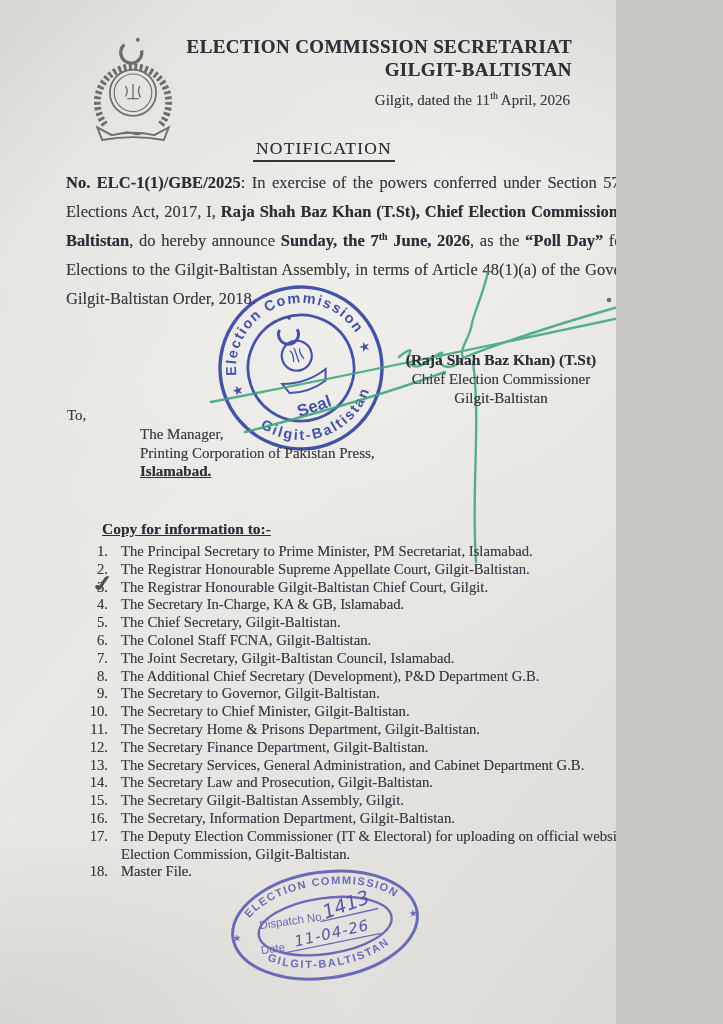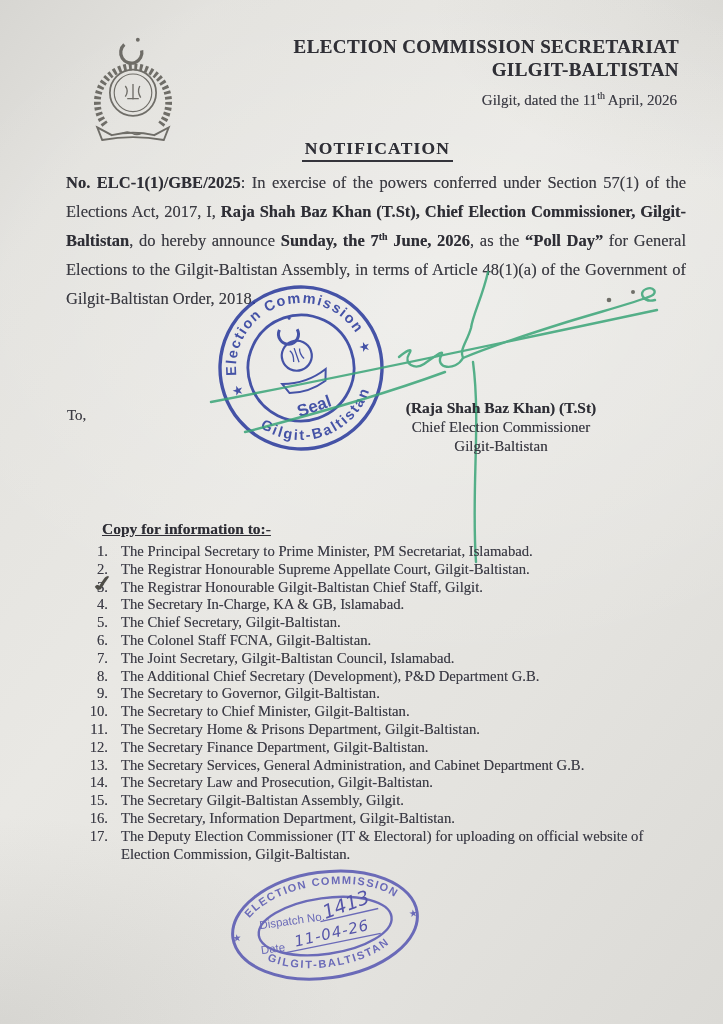--- a/index.html
+++ b/index.html
@@ -1,45 +1,45 @@
 <!DOCTYPE html>
 <html><head>
 <meta charset="utf-8">
 <style>
   html,body{margin:0;padding:0;background:#c9c8c4;}
-  .page{position:relative;width:723px;height:1024px;overflow:hidden;
+  .page{position:relative;width:616px;height:1024px;overflow:hidden;
     font-family:"Liberation Serif","DejaVu Serif",serif;color:#3d3d44;
     background:linear-gradient(128deg,#d7d6d2 0%,#e3e2de 14%,#e9e8e4 42%,#e4e3df 70%,#dbdad6 100%);}
   .page::before{content:"";position:absolute;inset:0;pointer-events:none;
     background:radial-gradient(ellipse 900px 600px at 60% 30%,rgba(255,255,255,.28),rgba(0,0,0,0) 60%),
                radial-gradient(ellipse 500px 300px at 0% 100%,rgba(70,70,65,.10),rgba(0,0,0,0) 70%),
                radial-gradient(ellipse 420px 260px at 100% 0%,rgba(70,70,65,.08),rgba(0,0,0,0) 70%);}
   .doc-text{text-shadow:0 0 .6px rgba(55,55,65,.55);}
   
   .emblem{position:absolute;left:80px;top:30px;width:106px;height:114px;opacity:.82;}
   .org-title{position:absolute;top:35px;right:44px;text-align:right;font-weight:bold;
     font-size:19px;line-height:23px;letter-spacing:.4px;color:#303036;}
   .date-line{position:absolute;top:92px;right:46px;font-size:15px;color:#3e3e46;}
   sup{font-size:10px;vertical-align:super;line-height:0;}
   
   .doc-title{position:absolute;top:138px;left:0;width:100%;text-align:center;}
-  .doc-title span{display:inline-block;transform:translateX(8px);font-weight:bold;font-size:17.5px;
+  .doc-title span{display:inline-block;transform:translateX(8px);font-weight:normal;font-size:17.5px;
     letter-spacing:1.2px;border-bottom:2px solid #34343b;padding:0 3px 1px;color:#2f2f36;margin-left:16px;}
   
   .body-par{position:absolute;top:168px;left:66px;width:620px;font-size:16.5px;line-height:29px;
     text-align:justify;color:#3b3b42;}
   .body-par .b,.body-par sup.b{font-weight:bold;color:#2e2e35;}
   
   .seal{position:absolute;left:216px;top:283px;width:170px;height:170px;
     transform:rotate(-19deg);opacity:.88;}
   
   .sig-svg{position:absolute;left:205px;top:262px;width:460px;height:310px;pointer-events:none;}
   .sig-block{position:absolute;left:378px;top:350px;width:246px;text-align:center;
     font-size:15px;line-height:19.5px;color:#3a3a42;}
-  .sig-block .sig-name{font-weight:bold;font-size:15.5px;color:#2e2e35;margin-top:48px;}
+  .sig-block .sig-name{font-weight:bold;font-size:15.5px;color:#2e2e35;}
   
   .to-label{position:absolute;left:67px;top:407px;font-size:15px;}
   .addr{position:absolute;left:140px;top:425px;font-size:15px;line-height:18.5px;}
   .addr .city{font-weight:bold;text-decoration:underline;color:#2e2e35;}
   .pub-note{position:absolute;left:257px;top:462px;font-size:15px;line-height:18.5px;}
   
   .copy-heading{position:absolute;left:66px;top:520px;font-size:15.5px;font-weight:bold;
     text-decoration:underline;color:#2e2e35;margin-left:36px;}
   .dist-list{position:absolute;left:66px;top:543px;font-size:14.7px;line-height:17.8px;color:#3c3c46;}
   .dist-row{display:flex;}
@@ -129,36 +129,41 @@
   </svg>
 
   <div class="sig-block doc-text">
     <div class="sig-name">(Raja Shah Baz Khan) (T.St)</div>
     <div>Chief Election Commissioner</div>
     <div>Gilgit-Baltistan</div>
   </div>
 
   <div class="to-label doc-text">To,</div>
 
+  <div class="addr doc-text">
+    <div>The Manager,</div>
+    <div>Printing Corporation of Pakistan Press,</div>
+    <div class="city">Islamabad.</div>
+  </div>
 
 
   <div class="copy-heading doc-text">Copy for information to:-</div>
 
   <div class="dist-list doc-text">
       <div class="dist-row">
         <span class="dist-num">1.</span>
         <span class="dist-text">The Principal Secretary to Prime Minister, PM Secretariat, Islamabad.</span>
       </div>
       <div class="dist-row">
         <span class="dist-num">2.</span>
         <span class="dist-text">The Registrar Honourable Supreme Appellate Court, Gilgit-Baltistan.</span>
       </div>
       <div class="dist-row">
         <span class="dist-num checked">3.</span>
-        <span class="dist-text">The Registrar Honourable Gilgit-Baltistan Chief Staff, Gilgit.</span>
+        <span class="dist-text">The Registrar Honourable Gilgit-Baltistan Chief Court, Gilgit.</span>
       </div>
       <div class="dist-row">
         <span class="dist-num">4.</span>
         <span class="dist-text">The Secretary In-Charge, KA &amp; GB, Islamabad.</span>
       </div>
       <div class="dist-row">
         <span class="dist-num">5.</span>
         <span class="dist-text">The Chief Secretary, Gilgit-Baltistan.</span>
       </div>
       <div class="dist-row">
@@ -201,20 +206,24 @@
         <span class="dist-num">15.</span>
         <span class="dist-text">The Secretary Gilgit-Baltistan Assembly, Gilgit.</span>
       </div>
       <div class="dist-row">
         <span class="dist-num">16.</span>
         <span class="dist-text">The Secretary, Information Department, Gilgit-Baltistan.</span>
       </div>
       <div class="dist-row">
         <span class="dist-num">17.</span>
         <span class="dist-text">The Deputy Election Commissioner (IT &amp; Electoral) for uploading on official website of Election Commission, Gilgit-Baltistan.</span>
+      </div>
+      <div class="dist-row">
+        <span class="dist-num">18.</span>
+        <span class="dist-text">Master File.</span>
       </div>
     </div>
 
   <svg class="oval-stamp" viewBox="0 0 195 112">
     <defs>
       <path id="ovalTop" d="M 14,58 A 83,42 0 0 1 180,58"></path>
       <path id="ovalBottom" d="M 18,58 A 79,40 0 0 0 176,58"></path>
     </defs>
     <g stroke="#5e5eb4" fill="none">
       <ellipse cx="97" cy="56" rx="93" ry="53" stroke-width="3"></ellipse>

